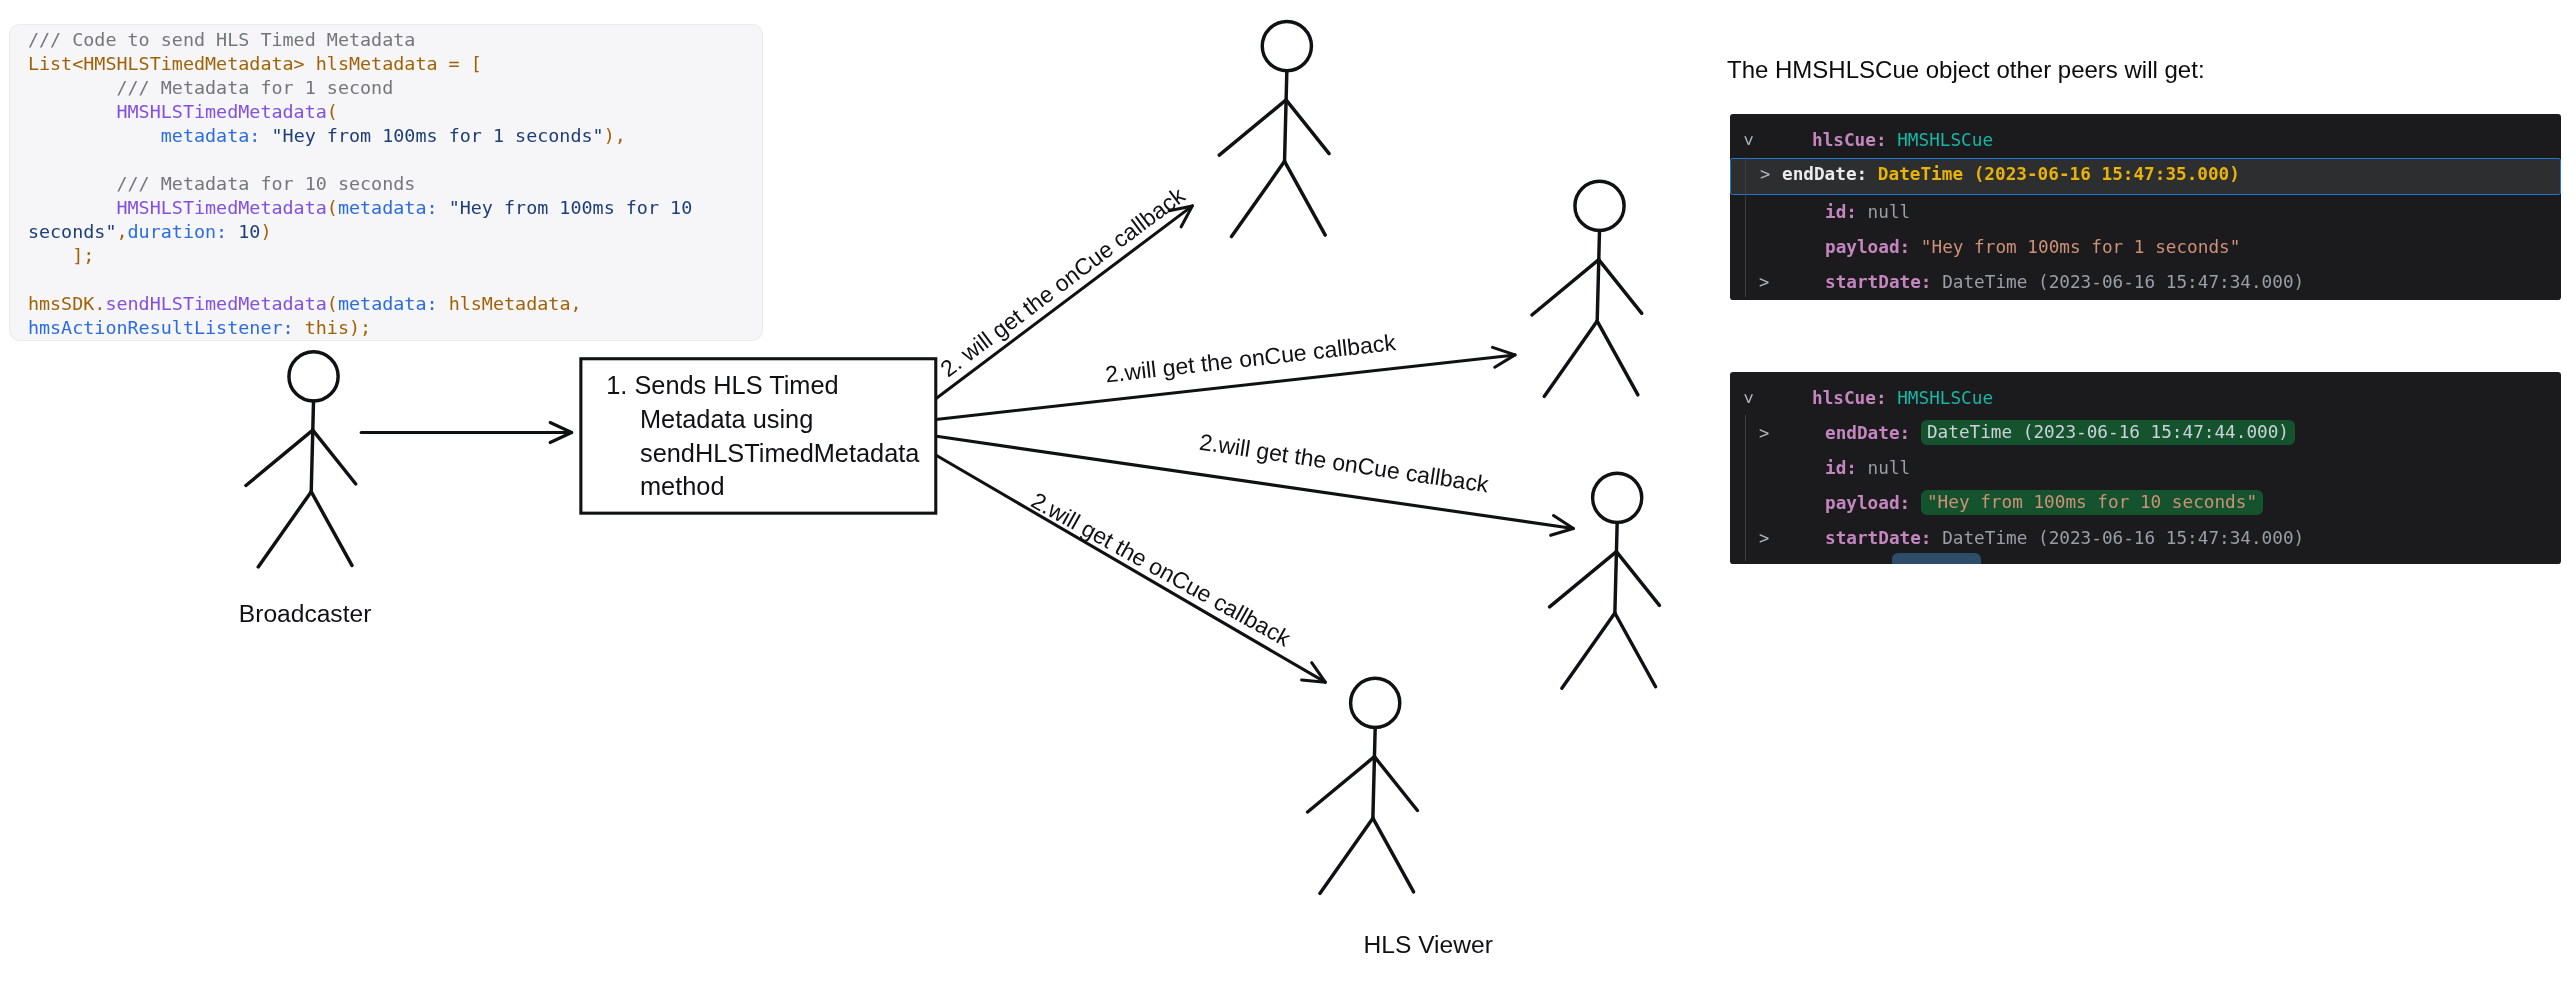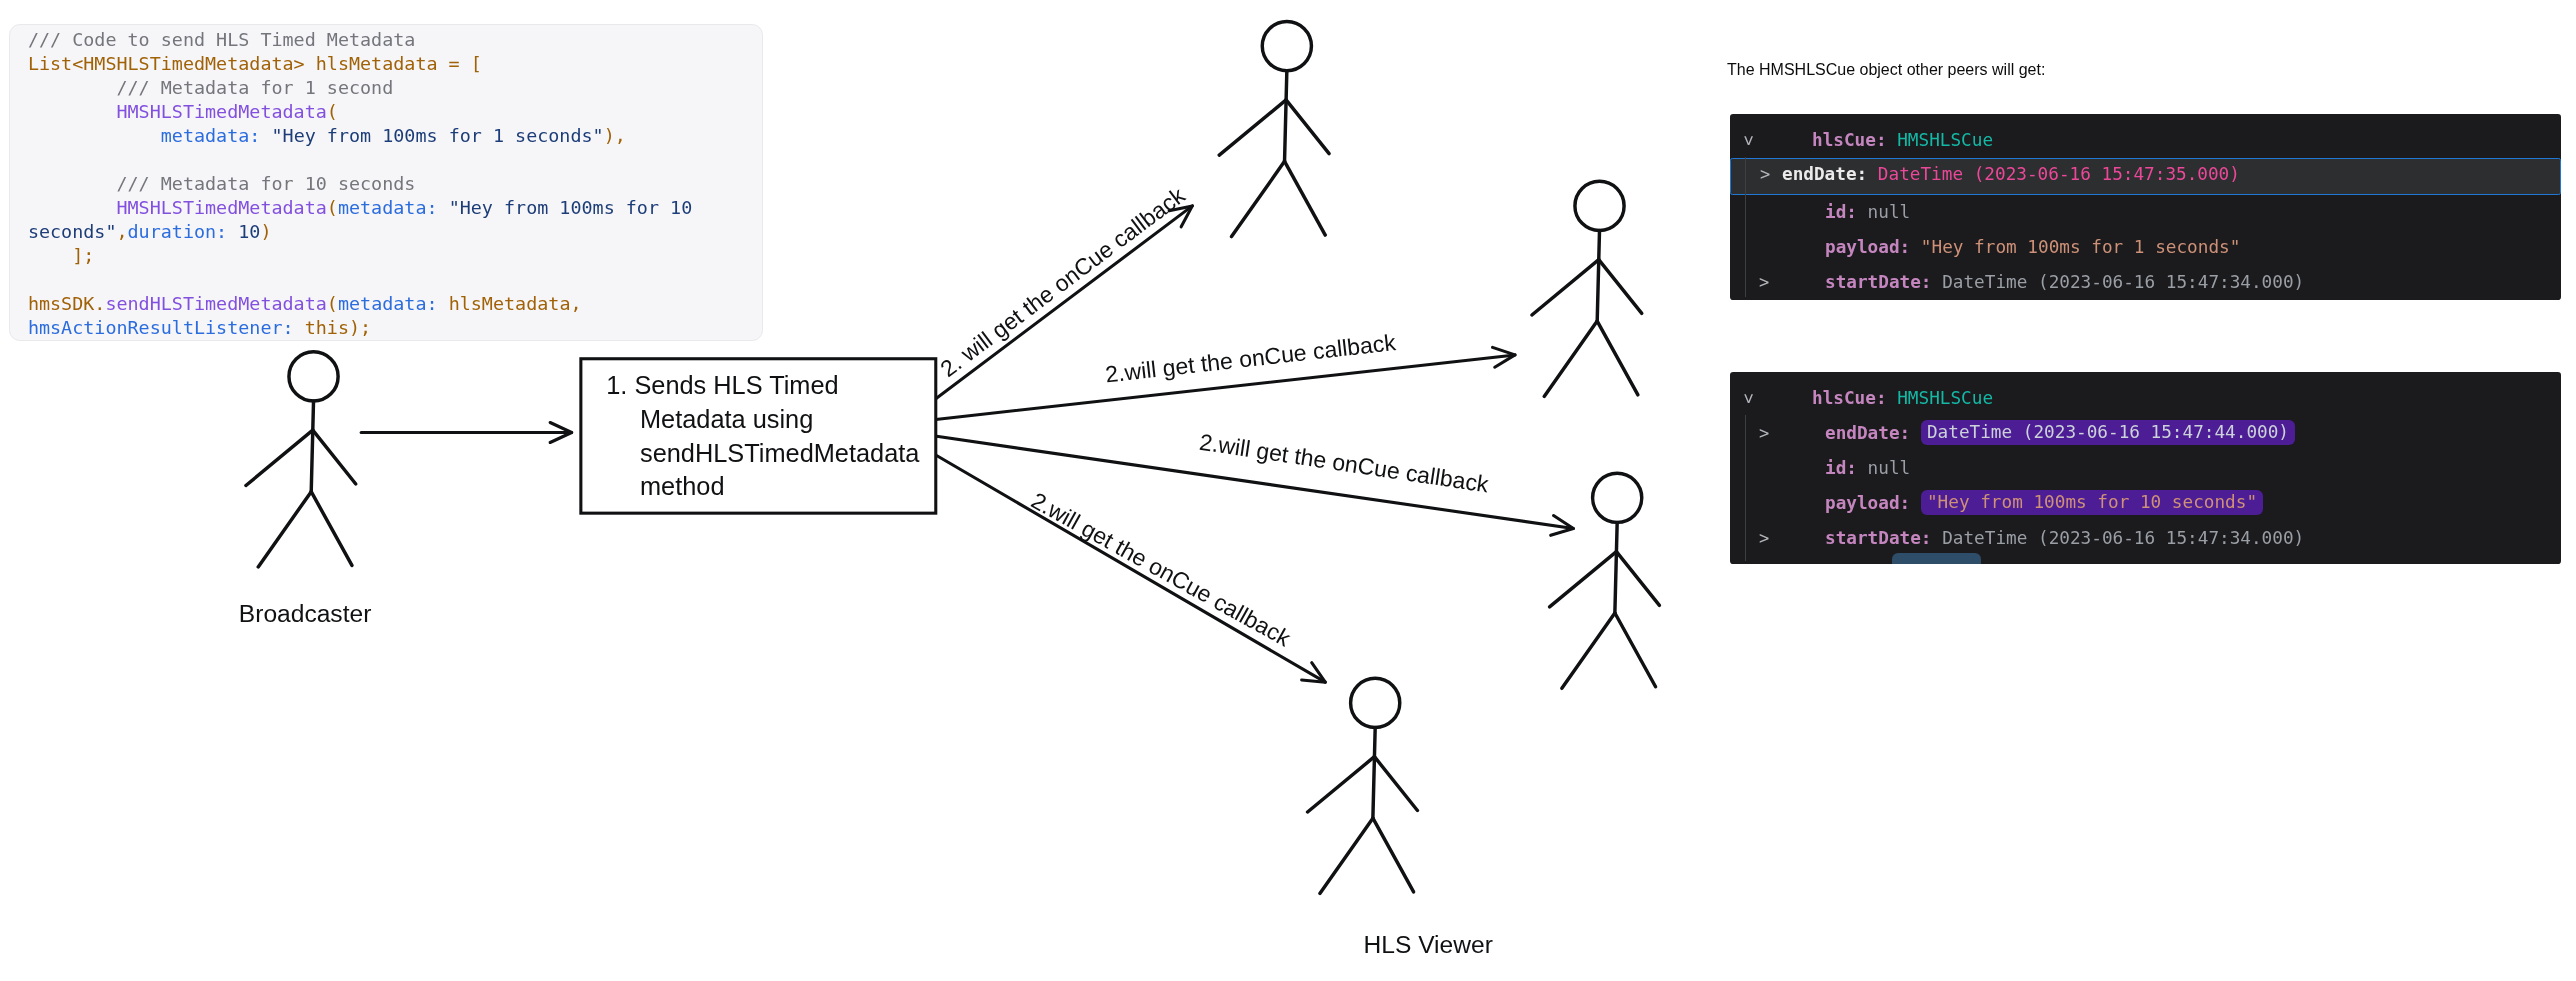--- a/index.html
+++ b/index.html
@@ -21,41 +21,41 @@
 
   
   .diagram{position:absolute;left:0;top:0;width:2576px;height:981px;}
   .diagram text{fill:#101113;font-family:"Liberation Sans",sans-serif;}
   .arrow-label{font-size:30px;}
   .actor-label{font-size:32px;}
   .box-text{font-size:33px;}
 
   
   .rhs-heading{position:absolute;left:1727px;top:55px;
-    font-size:16px;line-height:29px;color:#0c0c0d;font-weight:500;}
+    font-size:24px;line-height:29px;color:#0c0c0d;font-weight:500;}
 
   
   .panel{position:absolute;left:1730px;width:831px;background:#1b1b1d;border-radius:3.1px;
     box-sizing:border-box;padding-top:8.5px;overflow:hidden;
     font-family:"DejaVu Sans Mono",monospace;font-size:17.7px;line-height:35px;color:#cfcfcf;}
   #panel0{top:114px;height:186px;}
   #panel1{top:372px;height:192px;}
   .prow{position:relative;height:35px;padding-left:51px;white-space:pre;z-index:1;}
   .prow.phead{padding-left:38px;}
   .chev{position:absolute;left:29px;top:0;color:#b2b5ba;font-size:17px;}
   .phead .chev{left:10px;transform:rotate(90deg);transform-origin:50% 50%;width:17px;text-align:center;}
   .pkey{color:#c586c0;font-weight:bold;margin-left:44px;}
   .pkey-white{color:#eceaea;font-weight:bold;}
   .ptype{color:#14b8a6;}
-  .v-white{color:#ec4899;}
+  .v-white{color:#eab308;font-weight:bold;}
   .v-muted{color:#9a9ea5;text-align:right;}
   .v-lite{color:#ccd2d8;}
   .v-string{color:#ce9178;}
   .prow.selected{background:#2c2e30;border:1.5px solid #2077d4;border-radius:2.3px;line-height:31.5px;}
-  .pill{background:#4c1d95;border-radius:6.1px;padding:2.3px 6.1px;}
+  .pill{background:#14532d;border-radius:6.1px;padding:2.3px 6.1px;}
   .guide{position:absolute;left:14.6px;top:43px;bottom:3.1px;width:0.8px;background:#3d3f42;z-index:2;}
   .sliver{position:absolute;left:162px;bottom:0;width:89px;height:10.8px;background:#2e4d68;
     border-radius:6.1px 6.1px 0 0;z-index:1;}
 </style>
 </head>
 <body>
 
 <div class="canvas">
 
   <div class="code-block" id="codeBlock"><div class="code-line"><span class="tok-c">/// Code to send HLS Timed Metadata</span></div><div class="code-line"><span class="tok-p">List&lt;HMSHLSTimedMetadata&gt; hlsMetadata = [</span></div><div class="code-line"><span class="tok-c">        /// Metadata for 1 second</span></div><div class="code-line"><span class="tok-p">        </span><span class="tok-t">HMSHLSTimedMetadata</span><span class="tok-p">(</span></div><div class="code-line"><span class="tok-p">            </span><span class="tok-a">metadata:</span><span class="tok-p"> </span><span class="tok-s">"Hey from 100ms for 1 seconds"</span><span class="tok-p">),</span></div><div class="code-line">&nbsp;</div><div class="code-line"><span class="tok-c">        /// Metadata for 10 seconds</span></div><div class="code-line"><span class="tok-p">        </span><span class="tok-t">HMSHLSTimedMetadata</span><span class="tok-p">(</span><span class="tok-a">metadata:</span><span class="tok-p"> </span><span class="tok-s">"Hey from 100ms for 10</span></div><div class="code-line"><span class="tok-s">seconds"</span><span class="tok-p">,</span><span class="tok-a">duration:</span><span class="tok-p"> </span><span class="tok-n">10</span><span class="tok-p">)</span></div><div class="code-line"><span class="tok-p">    ];</span></div><div class="code-line">&nbsp;</div><div class="code-line"><span class="tok-p">hmsSDK.</span><span class="tok-t">sendHLSTimedMetadata</span><span class="tok-p">(</span><span class="tok-a">metadata:</span><span class="tok-p"> </span><span class="tok-p">hlsMetadata,</span></div><div class="code-line"><span class="tok-a">hmsActionResultListener:</span><span class="tok-p"> </span><span class="tok-p">this);</span></div></div>

